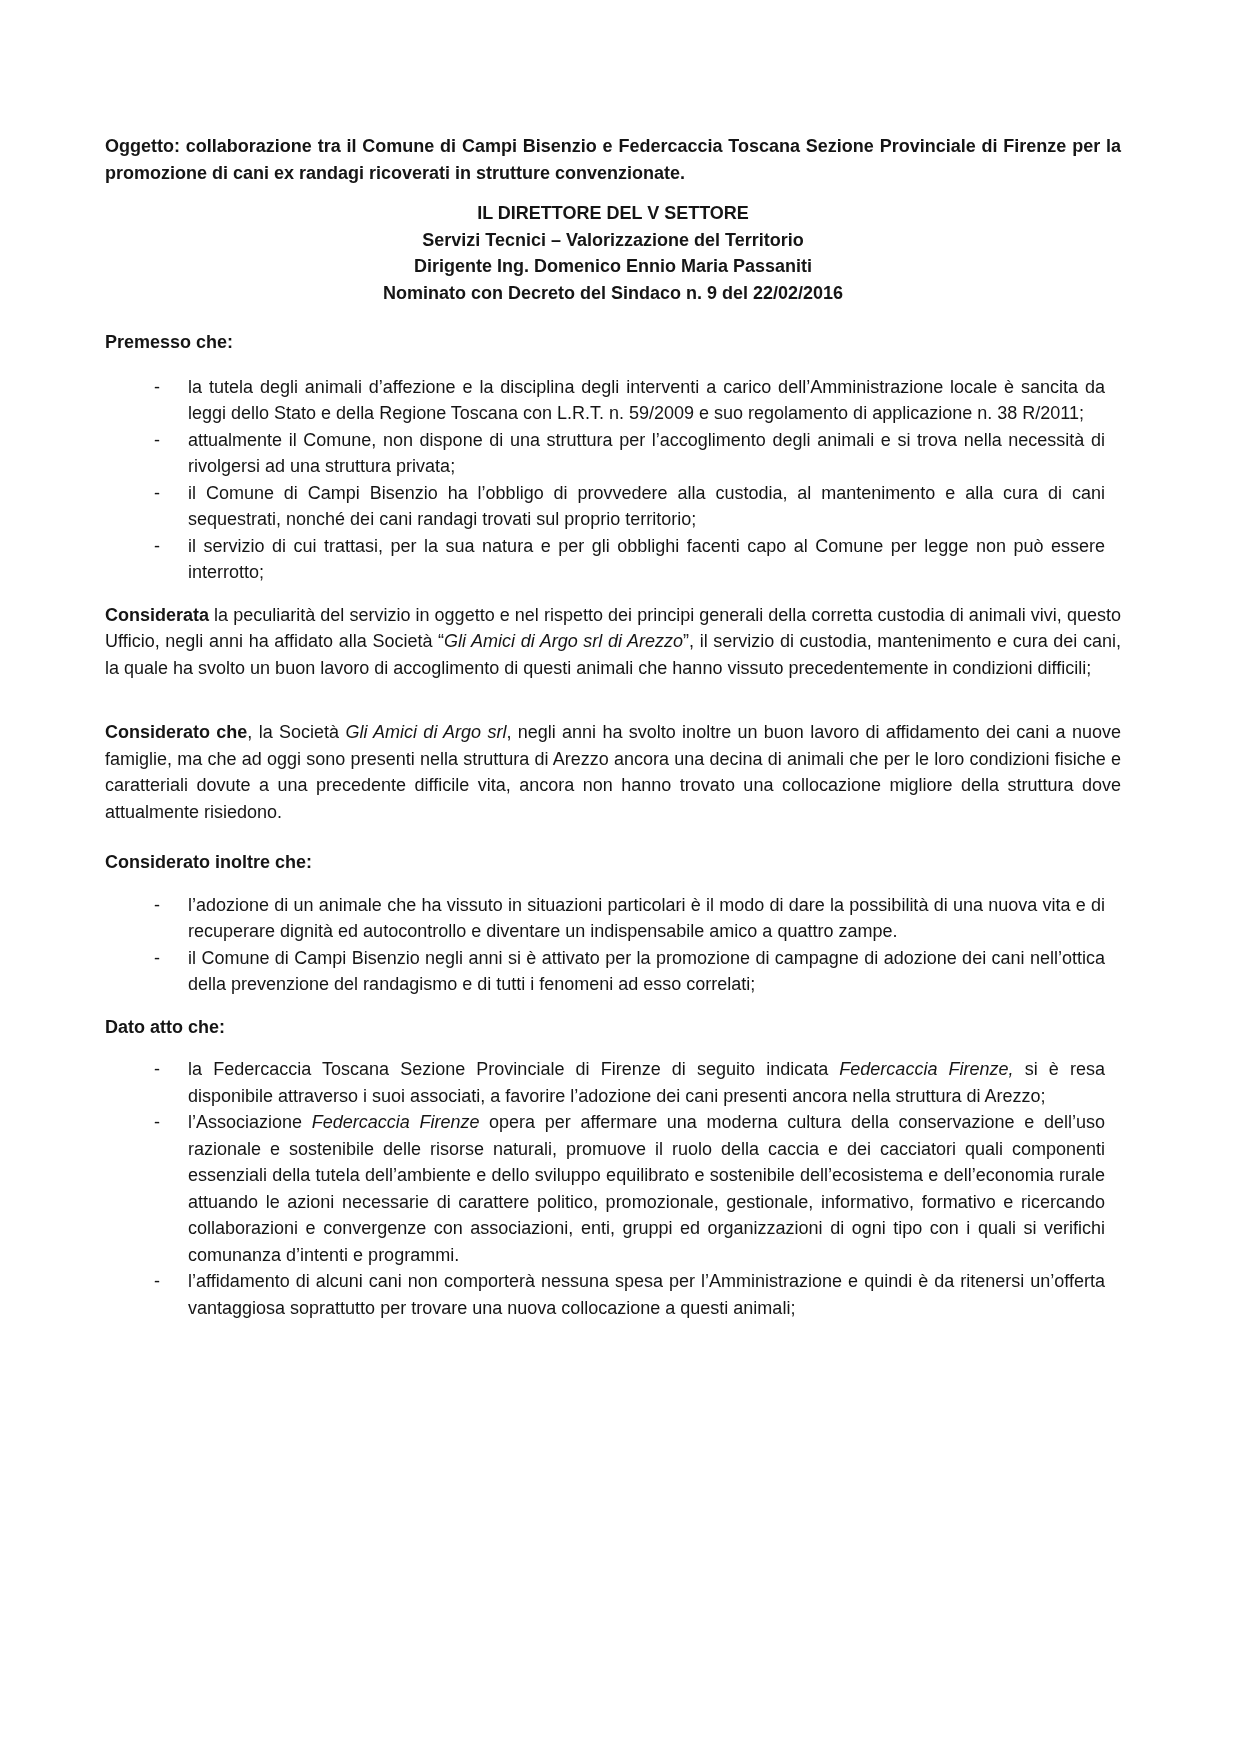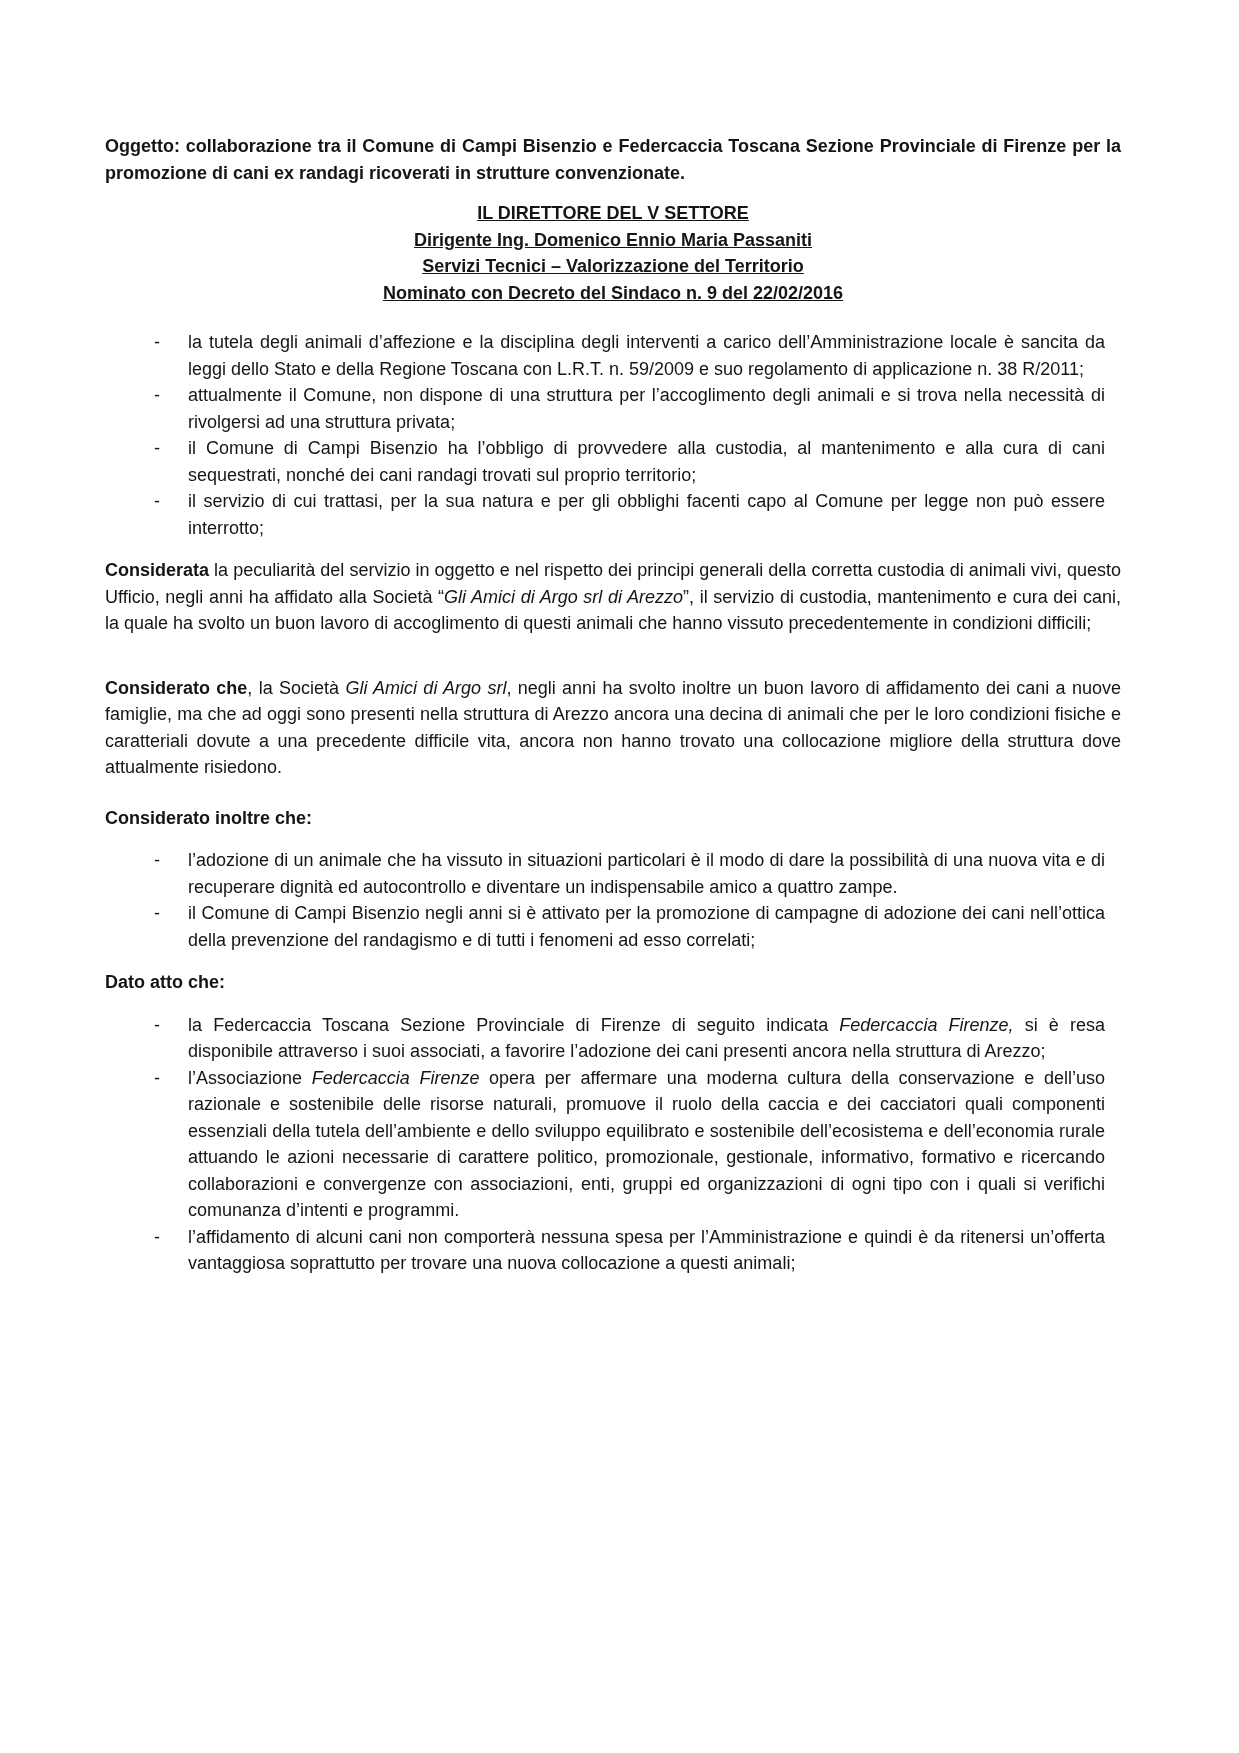--- a/index.html
+++ b/index.html
@@ -18,21 +18,21 @@
     left: 105px;
     top: 133px;
     width: 1016px;
     font-size: 18px;
     line-height: 26.5px;
   }
   p { margin: 0; }
   .j { text-align: justify; }
   .b { font-weight: bold; }
   .i { font-style: italic; }
-  .c { text-align: center; text-decoration: underline; }
+  .c { text-align: center; }
 
   .subject { margin-bottom: 14px; }
   .header-block { margin-bottom: 23px; }
   .premesso-heading { margin-bottom: 18px; }
   .premesso-list { margin-bottom: 38px; }
   .considerata-par { margin-bottom: 38px; margin-top: 12px; }
   .considerato-che-par { margin-bottom: 24px; }
   .inoltre-list { margin-bottom: 24px; }
 
   ul.dash {
@@ -52,25 +52,26 @@
 </head>
 <body>
 
 <div class="page">
   <div class="content">
 
     <p class="subject b j">Oggetto: collaborazione tra il Comune di Campi Bisenzio e Federcaccia Toscana Sezione Provinciale di Firenze per la promozione di cani ex randagi ricoverati in strutture convenzionate.</p>
 
     <div class="header-block b c">
       <div>IL DIRETTORE DEL V SETTORE</div>
+      <div>Servizi Tecnici – Valorizzazione del Territorio</div>
       <div>Dirigente Ing. Domenico Ennio Maria Passaniti</div>
-      <div>Servizi Tecnici – Valorizzazione del Territorio</div>
       <div>Nominato con Decreto del Sindaco n. 9 del 22/02/2016</div>
     </div>
 
+    <p class="premesso-heading b">Premesso che:</p>
 
     <ul class="dash premesso-list">
       <li>la tutela degli animali d’affezione e la disciplina degli interventi a carico dell’Amministrazione locale è sancita da leggi dello Stato e della Regione Toscana con L.R.T. n. 59/2009 e suo regolamento di applicazione n. 38 R/2011;</li>
       <li>attualmente il Comune, non dispone di una struttura per l’accoglimento degli animali e si trova nella necessità di rivolgersi ad una struttura privata;</li>
       <li>il Comune di Campi Bisenzio ha l’obbligo di provvedere alla custodia, al mantenimento e alla cura di cani sequestrati, nonché dei cani randagi trovati sul proprio territorio;</li>
       <li>il servizio di cui trattasi, per la sua natura e per gli obblighi facenti capo al Comune per legge non può essere interrotto;</li>
     </ul>
 
     <p class="considerata-par j"><span class="b">Considerata</span><span> la peculiarità del servizio in oggetto e nel rispetto dei principi generali della corretta custodia di animali vivi, questo Ufficio, negli anni ha affidato alla Società “</span><span class="i">Gli Amici di Argo srl di Arezzo</span><span>”, il servizio di custodia, mantenimento e cura dei cani, la quale ha svolto un buon lavoro di accoglimento di questi animali che hanno vissuto precedentemente  in condizioni difficili;</span></p>
 

